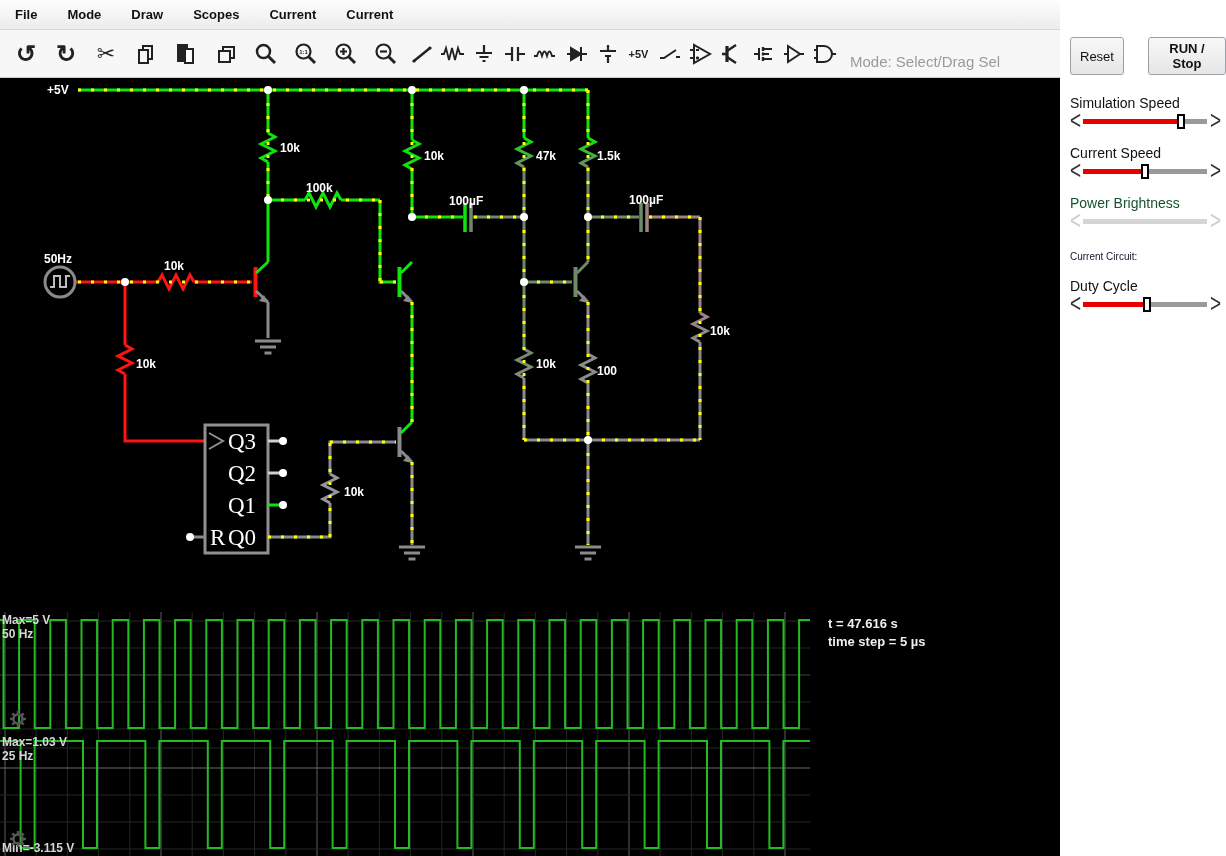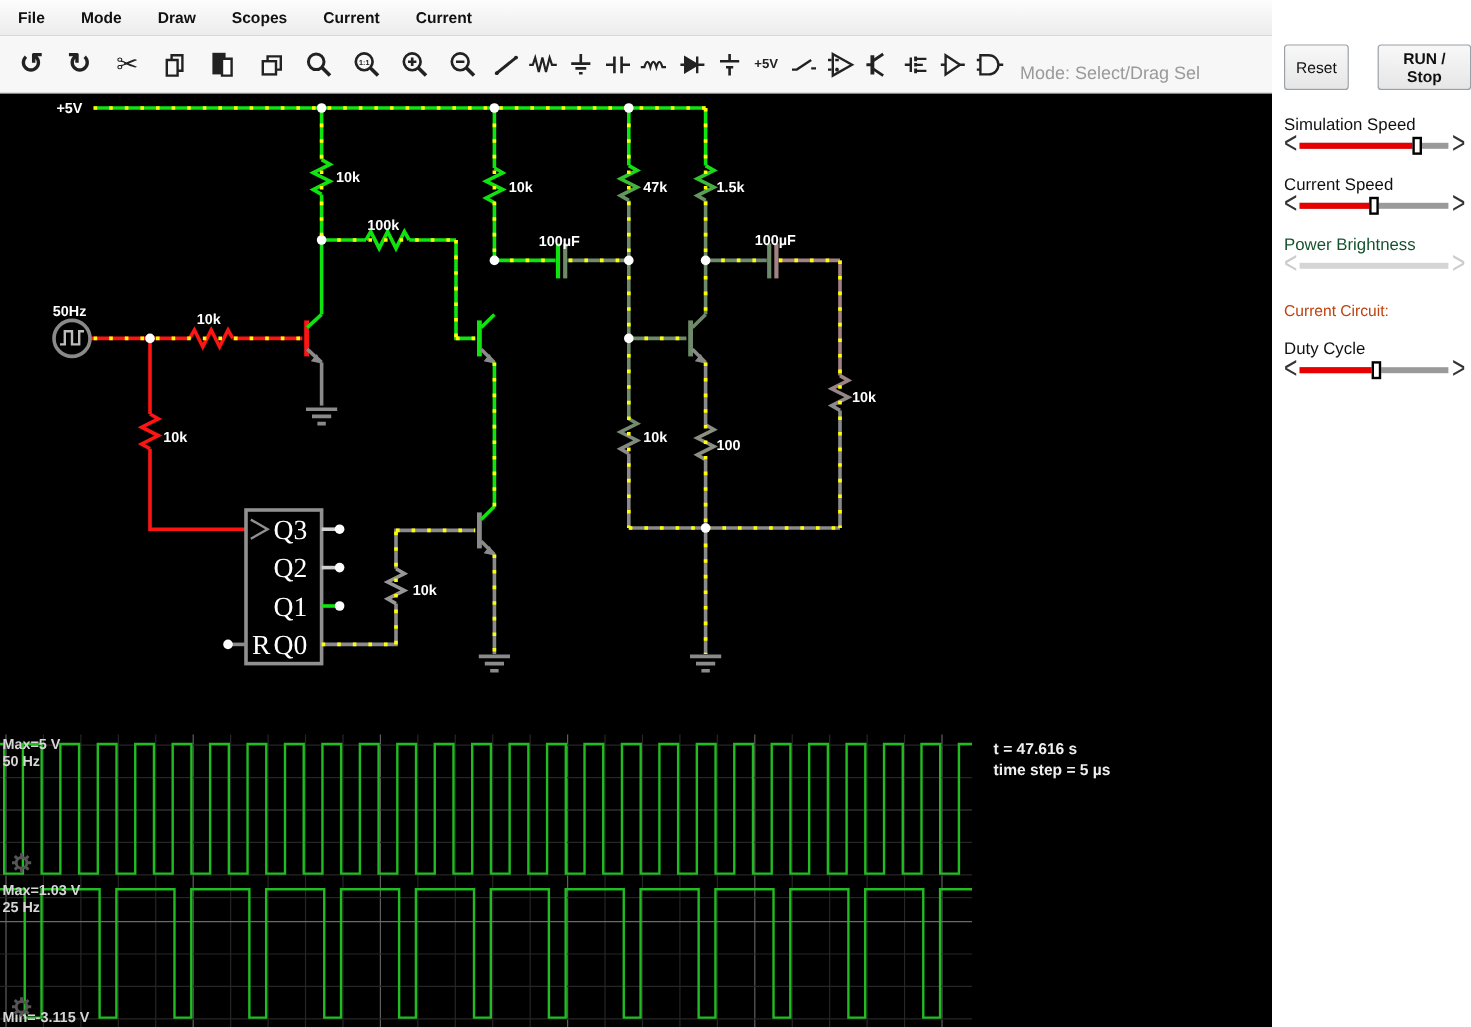--- a/index.html
+++ b/index.html
@@ -36,21 +36,21 @@
   .gwt-btn.bold{font-weight:bold;}
   .slider-label{font-size:14px;color:#111;margin-top:16px;margin-bottom:2px;}
   .slider-label.disabled{color:#14532d;}
   .sliderrow{display:flex;align-items:center;height:16px;width:150px;}
   .sarrow{font-size:19px;color:#333;line-height:14px;transform:scaleY(1.35);cursor:pointer;width:10px;}
   .sarrow.disabled{color:#ccc;}
   .strack{position:relative;flex:1;height:5px;background:#9a9a9a;margin:0 3px;cursor:pointer;}
   .strack.disabled{background:#d5d5d5;}
   .sfill{position:absolute;left:0;top:0;height:5px;background:#e80000;}
   .shandle{position:absolute;top:-5px;width:8px;height:15px;background:#fff;border:2px solid #000;box-sizing:border-box;cursor:grab;}
-  .cc-label{font-size:13px;color:#c2410c;margin-top:22px;}
+  .cc-label{font-size:10px;color:#0f172a;margin-top:22px;}
 </style>
 </head>
 <body>
 
 <div id="app">
 
   <div class="menubar">
     <div class="menu-item">File</div>
     <div class="menu-item">Mode</div>
     <div class="menu-item">Draw</div>

